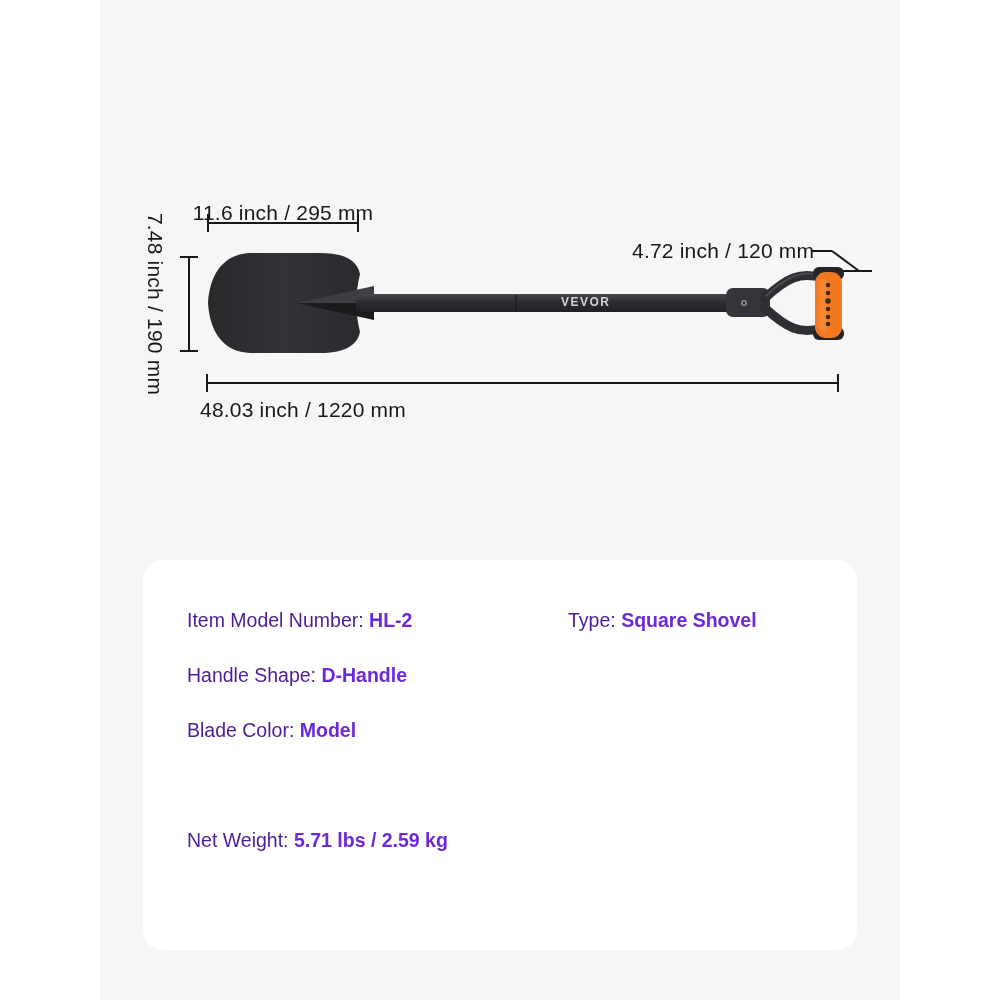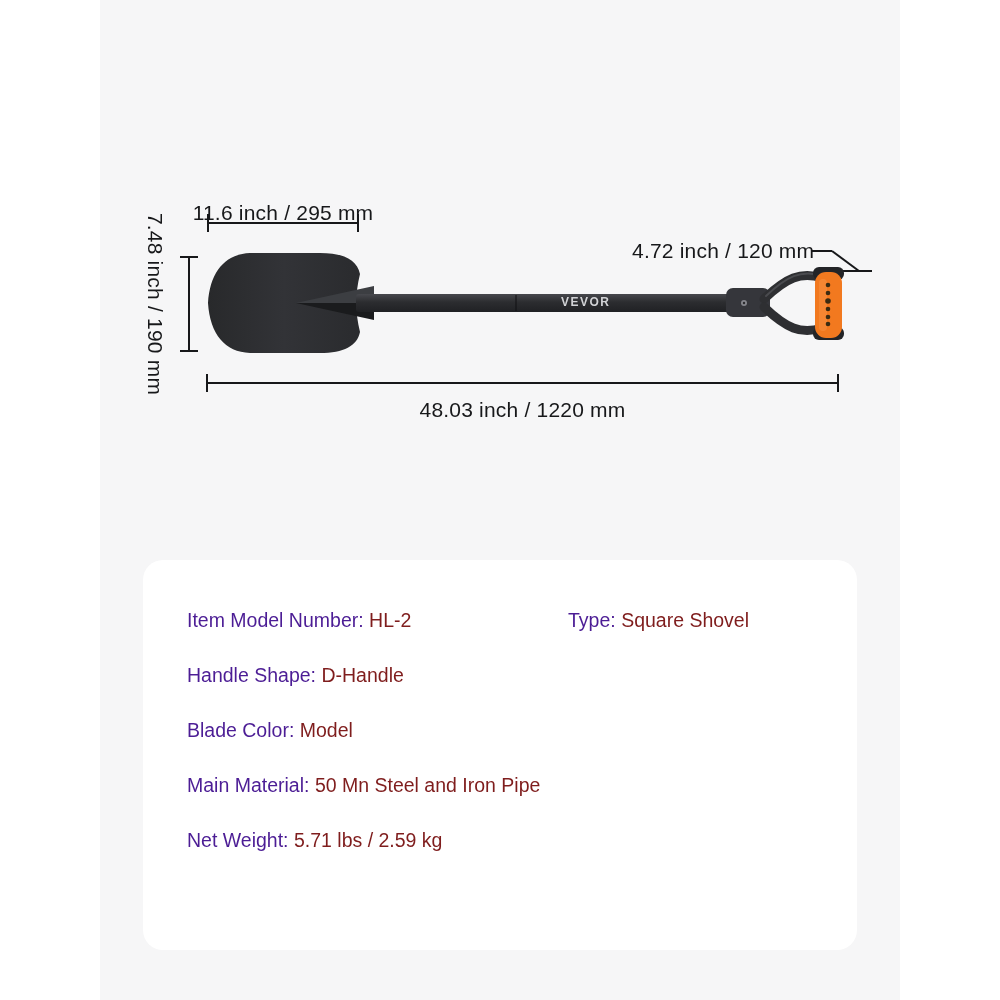--- a/index.html
+++ b/index.html
@@ -14,35 +14,35 @@
     background:#F6F6F7;
   }
   svg.diagram { position:absolute; left:0; top:0; }
   .dim-label {
     position:absolute; font-size:21px; color:#17181A;
     letter-spacing:.2px; white-space:nowrap; line-height:26px;
   }
   #dim-blade-width  { left:158px; top:177px; width:250px; text-align:center;margin-top:23px; }
   #dim-blade-height { left:155px; top:304px; transform:translate(-50%,-50%) rotate(90deg); }
   #dim-handle       { left:632px; top:238px; }
-  #dim-total        { left:200px; top:397px; width:645px; text-align:center; }
+  #dim-total        { left:200px; top:397px; width:645px; }
   .brand-logo {
     position:absolute; left:561px; top:297px; width:46px; text-align:center;
     font-size:12px; font-weight:bold; color:#D2D3D6; letter-spacing:1.5px;
     line-height:11px;
   }
   .panel {
     position:absolute; left:143px; top:560px; width:714px; height:390px;
     background:#ffffff; border-radius:20px;
   }
   .spec {
     position:absolute; font-size:19.5px; line-height:24px; white-space:nowrap;
   }
   .spec .lbl { color:#4c1d95; }
-  .spec .val { color:#7f1d1d; font-weight:400; }
+  .spec .val { color:#6d28d9; font-weight:700; }
   .c1 { left:44px; }
   .c2 { left:425px; }
   .rA { top:48px; }
   .rB { top:103px; }
   .rC { top:158px; }
   .rD { top:213px; }
   .rE { top:268px; }
   .rF { top:323px; }
 </style>
 </head>
@@ -144,19 +144,16 @@
   </div>
   <div class="spec c2 rA">
     <span class="lbl">Type: </span><span class="val">Square Shovel</span>
   </div>
   <div class="spec c1 rB">
     <span class="lbl">Handle Shape: </span><span class="val">D-Handle</span>
   </div>
   <div class="spec c1 rC">
     <span class="lbl">Blade Color: </span><span class="val">Model</span>
   </div>
-  <div class="spec c1 rD">
-    <span class="lbl">Main Material: </span><span class="val">50 Mn Steel and Iron Pipe</span>
-  </div>
   <div class="spec c1 rE">
     <span class="lbl">Net Weight: </span><span class="val">5.71 lbs / 2.59 kg</span>
   </div>
 </div>
 
 </body></html>

